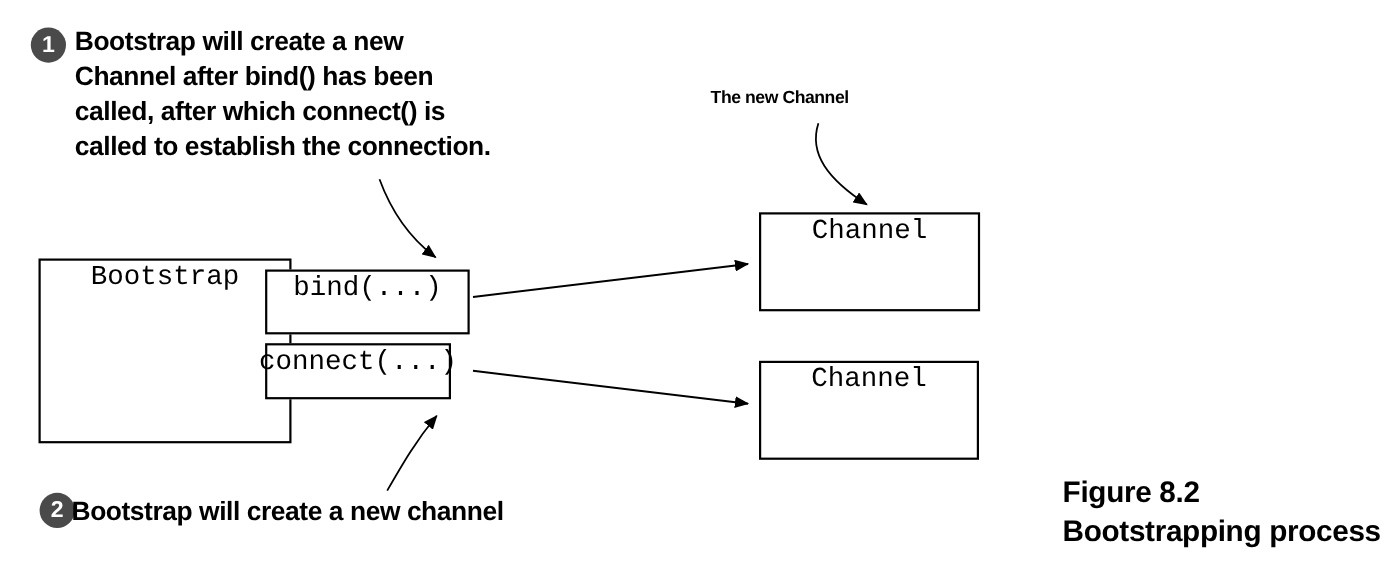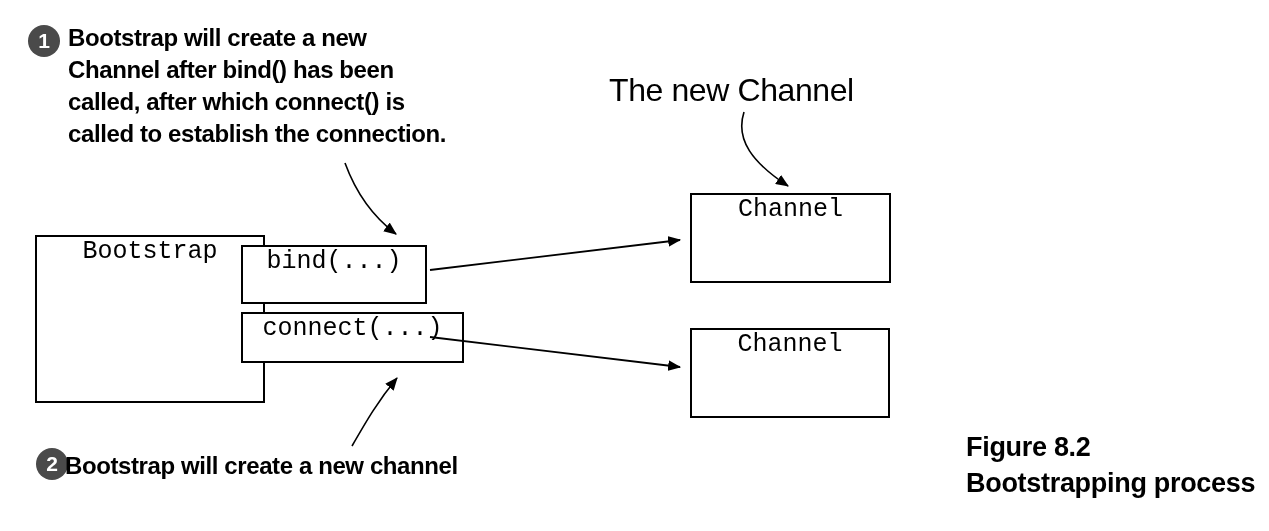--- a/index.html
+++ b/index.html
@@ -16,42 +16,42 @@
     position:absolute;
     box-sizing:border-box;
     border:2px solid #000;
     background:#fff;
     display:flex;align-items:flex-start;justify-content:center;
     font-family:"Liberation Mono","DejaVu Sans Mono",monospace;
     font-size:25px;color:#000;white-space:nowrap;
   }
   .bootstrap-box{left:35px;top:235px;width:230px;height:168px;z-index:1;}
   .bind-box{left:241px;top:245px;width:186px;height:59px;z-index:2;}
-  .connect-box{left:241px;top:312px;width:223px;height:51px;z-index:2;}
+  .connect-box{left:241px;top:312px;width:169px;height:51px;z-index:2;}
   .channel-top-box{left:690px;top:193px;width:201px;height:90px;z-index:1;}
   .channel-bottom-box{left:690px;top:328px;width:200px;height:90px;z-index:1;}
   
   .badge{
     position:absolute;width:32px;height:32px;border-radius:50%;
     background:#4a4a4a;color:#fff;
     display:flex;align-items:center;justify-content:center;
     font-size:21px;font-weight:bold;z-index:4;
   }
   .badge-1{left:28px;top:25px;}
   .badge-2{left:36px;top:448px;}
   .ann-text{position:absolute;z-index:4;}
   .ann-text-1{left:68px;top:22px;}
   .ann-text-2{left:65px;top:450px;}
   .ann-line{
     font-weight:bold;font-size:24px;line-height:32px;
     letter-spacing:-0.4px;white-space:nowrap;
   }
   .free-label{
-    position:absolute;left:609px;top:75px;z-index:4;
-    font-weight:normal;font-size:32px;line-height:30px;
+    position:absolute;left:646px;top:75px;z-index:4;
+    font-weight:bold;font-size:16px;line-height:30px;
     letter-spacing:-0.4px;white-space:nowrap;
   }
   .caption{position:absolute;left:938px;top:429px;z-index:4;margin-left:28px;}
   .caption-line{
     font-weight:bold;font-size:27px;line-height:36px;
     letter-spacing:-0.3px;white-space:nowrap;
   }
   .arrow-layer{
     position:absolute;left:0;top:0;width:1269px;height:531px;
     z-index:3;pointer-events:none;

